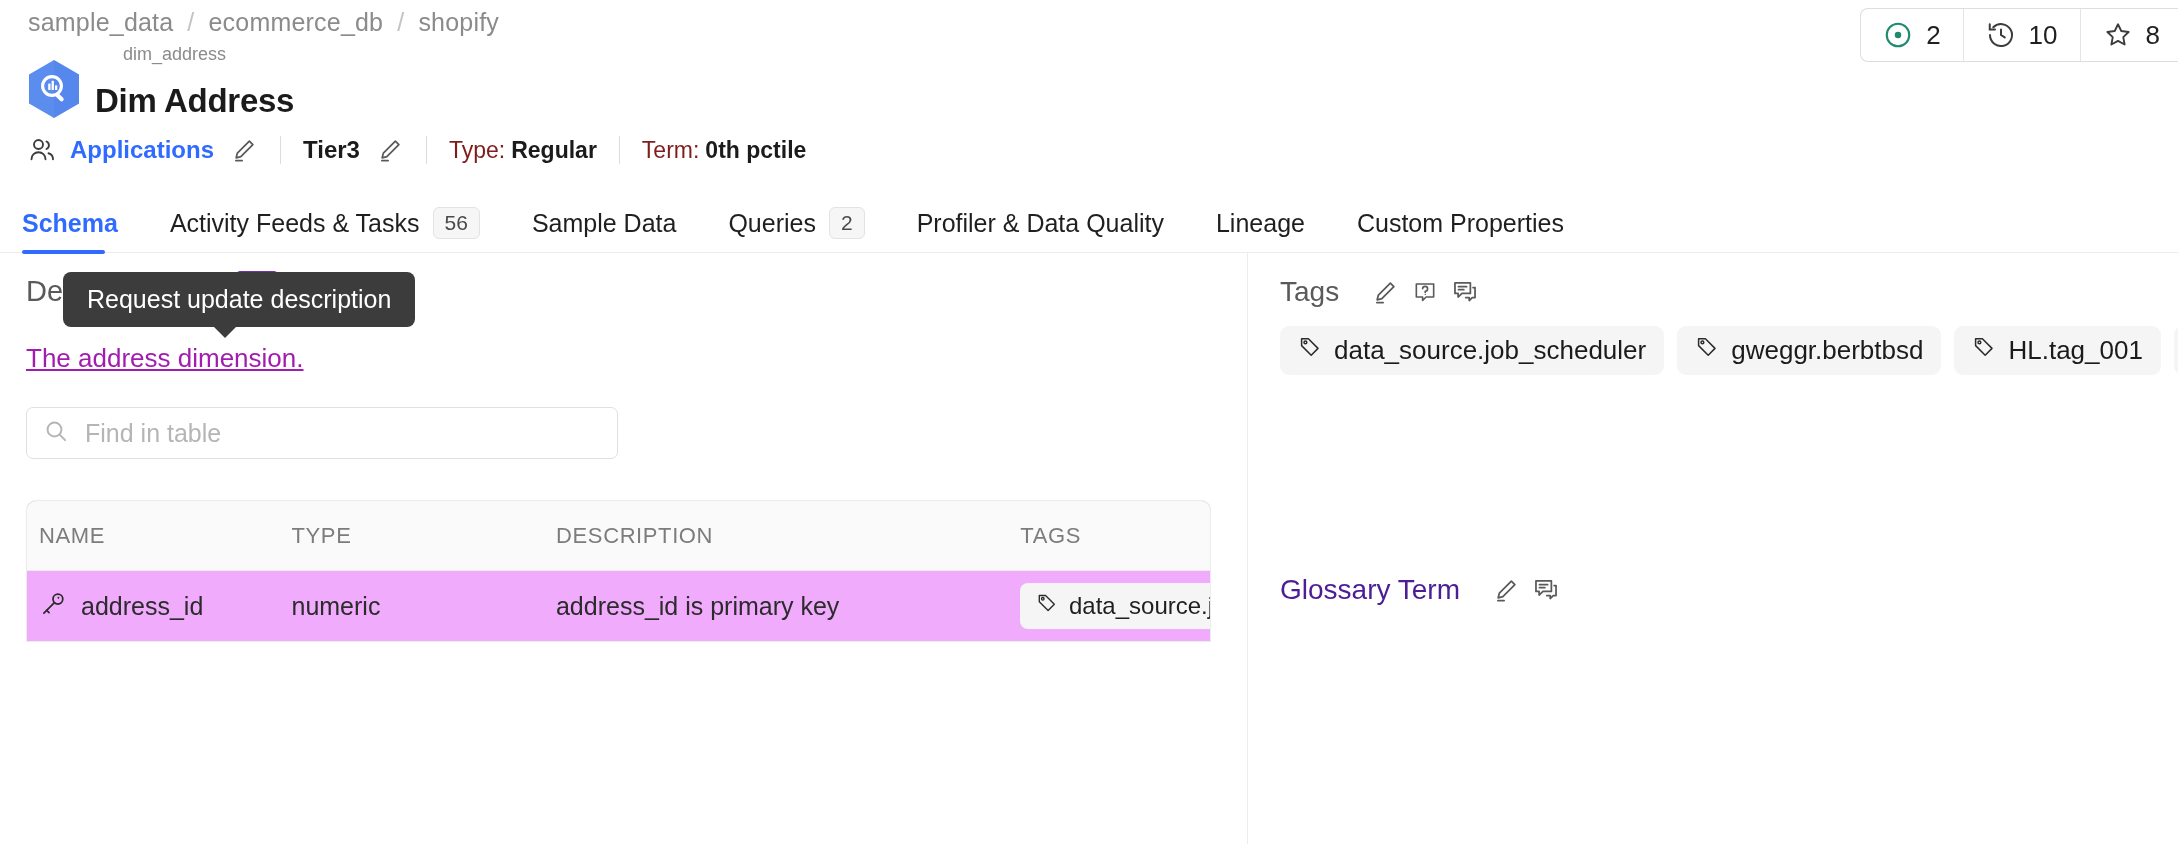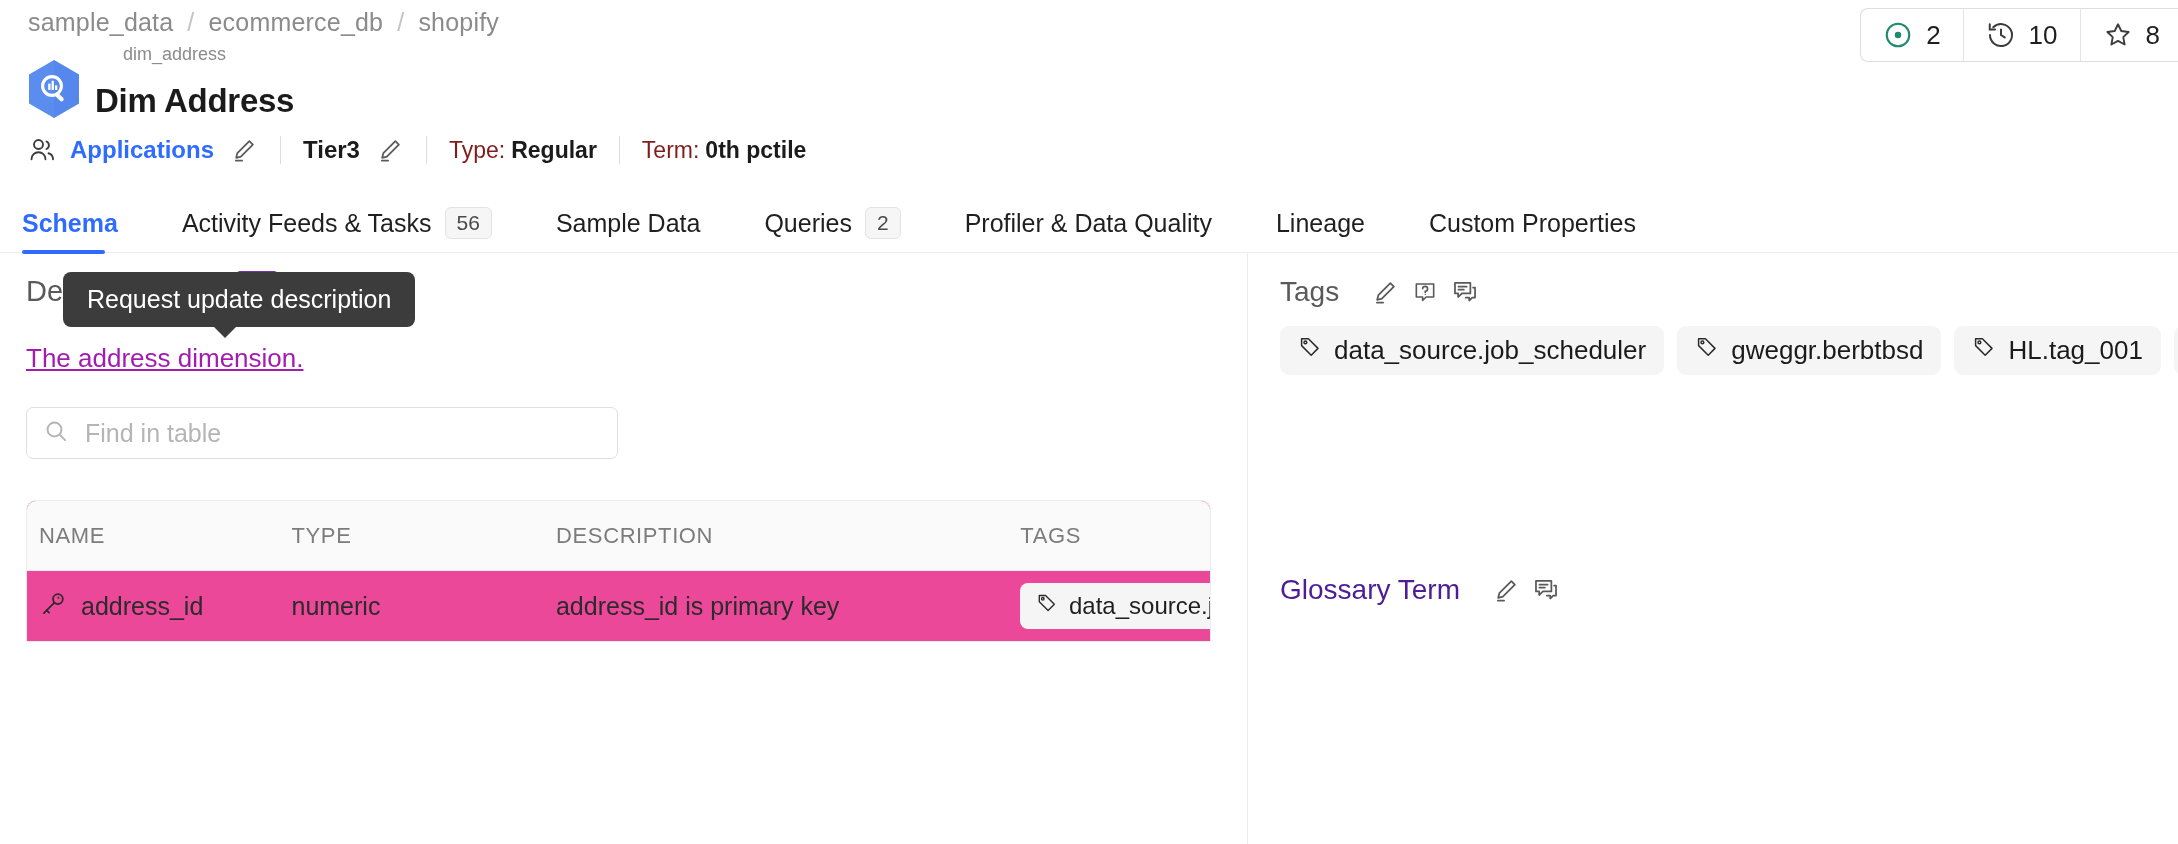--- a/index.html
+++ b/index.html
@@ -63,21 +63,21 @@
   .meta .owner-link { color: #2f6bff; font-weight: 600; font-size: 24px; cursor: pointer; }
   .meta .pencil { margin-left: 16px; display:flex; cursor:pointer; }
   .meta .vdiv { width: 1px; height: 28px; background: #dcdcdc; margin: 0 22px; }
   .meta .tier { font-weight: 700; color: #1b1b1b; font-size: 24px; }
   .meta .lbl { color: #7f1d1d; }
   .meta .val { font-weight: 700; color: #1b1b1b; margin-left: 6px; }
 
   
   .tabs {
     position: absolute; left: 22px; top: 193px;
-    display: flex; align-items: center; gap: 16px;
+    display: flex; align-items: center; gap: 4px;
     height: 60px;
   }
   .tab {
     display: flex; align-items: center; gap: 13px;
     padding: 0 24px; height: 60px;
     font-size: 25px; color: #1f1f1f; cursor: pointer; white-space: nowrap;
   }
   .tab:first-child { padding-left: 0; }
   .tab.active { color: #2f6bff; font-weight: 600; }
   .tab .badge {
@@ -134,21 +134,21 @@
   .search-box input {
     border: none; outline: none; font-size: 25px; color: #2b2b2b;
     background: transparent; width: 100%; font-family: "Liberation Sans", sans-serif;
   }
   .search-box input::placeholder { color: #b5b5b5; }
 
   
   .table {
     margin-top: 41px; width: 1185px;
     border: 1px solid #ececec; border-radius: 10px 10px 0 0;
-    overflow: hidden; background: #ec4899;
+    overflow: hidden; background: #f0abfc;
   }
   .tr { display: flex; align-items: center; }
   .thead { background: #fafafa; height: 70px; border-bottom: 1px solid #ececec; }
   .th {
     font-size: 22px; color: #7c7c7c; letter-spacing: .6px; font-weight: 400;
   }
   .tbody-row { height: 70px; }
   .c-name { width: 265px; padding-left: 12px; display: flex; align-items: center; gap: 14px; }
   .c-type { width: 265px; }
   .c-desc { width: 465px; }

